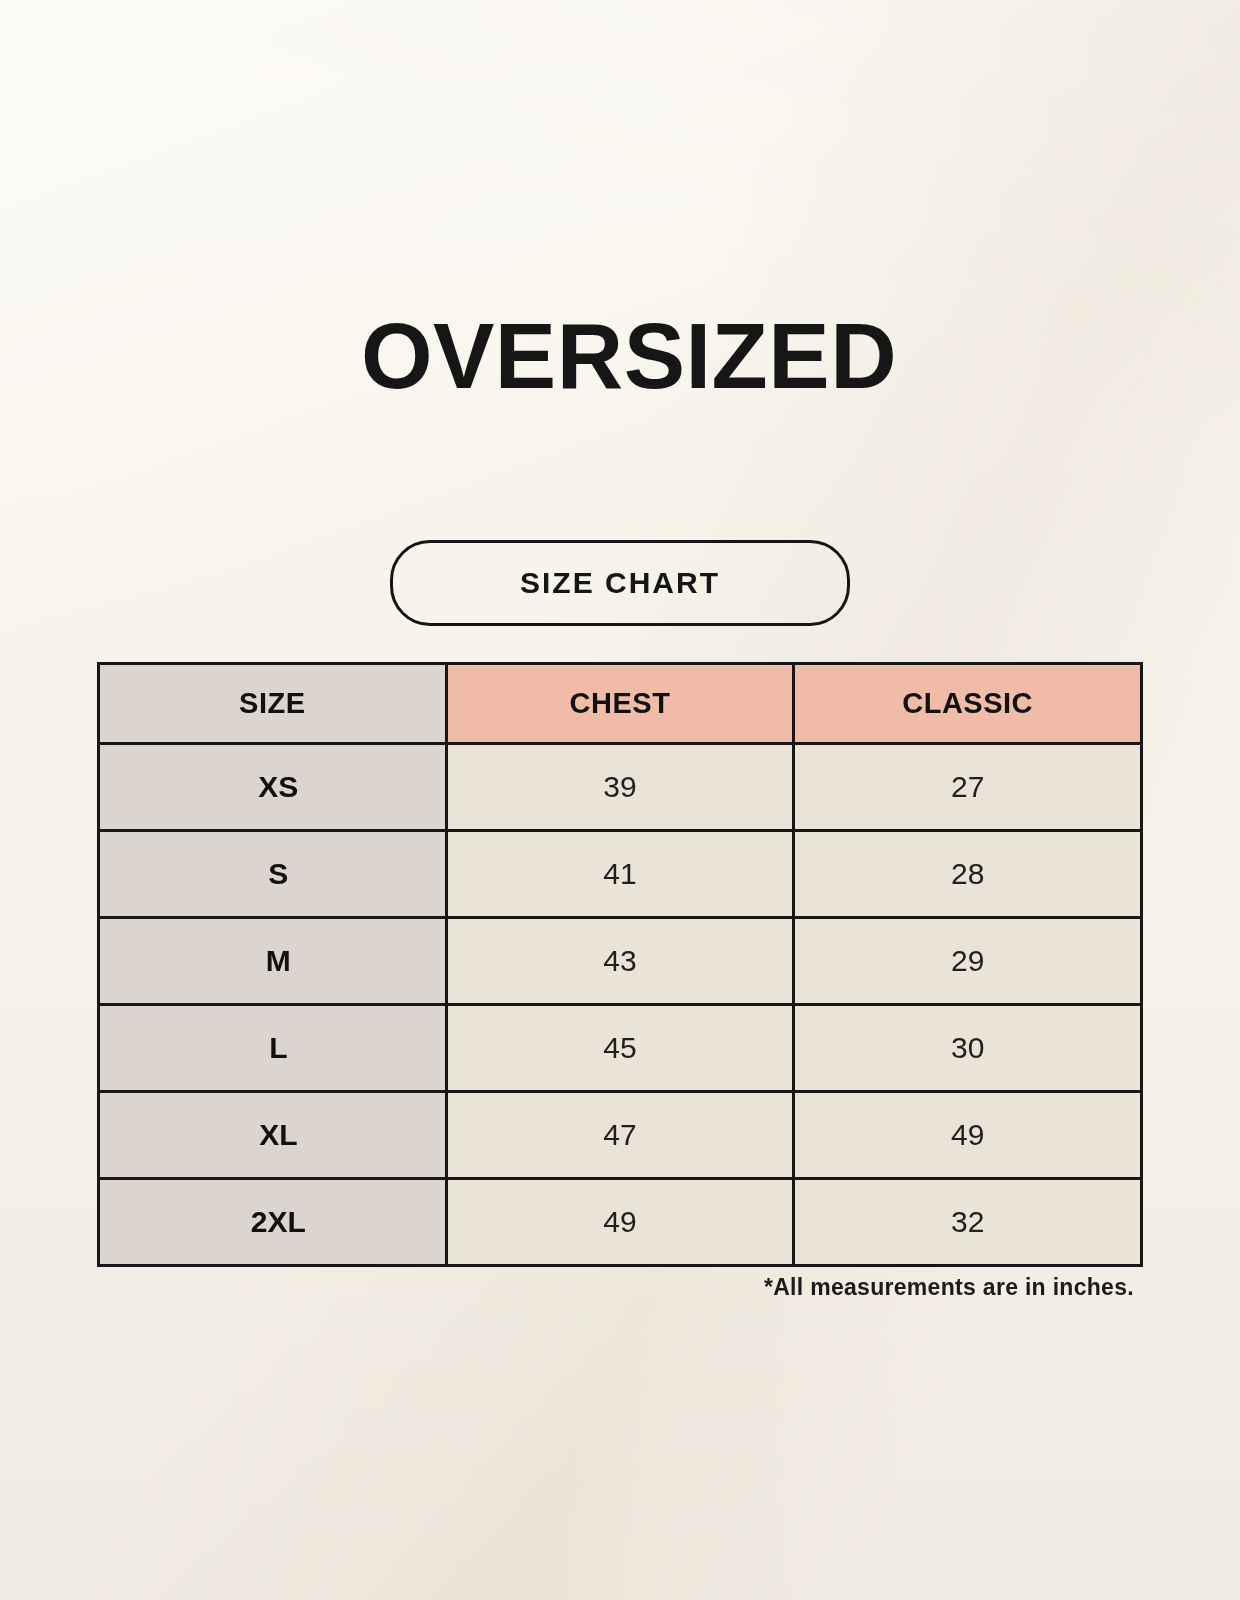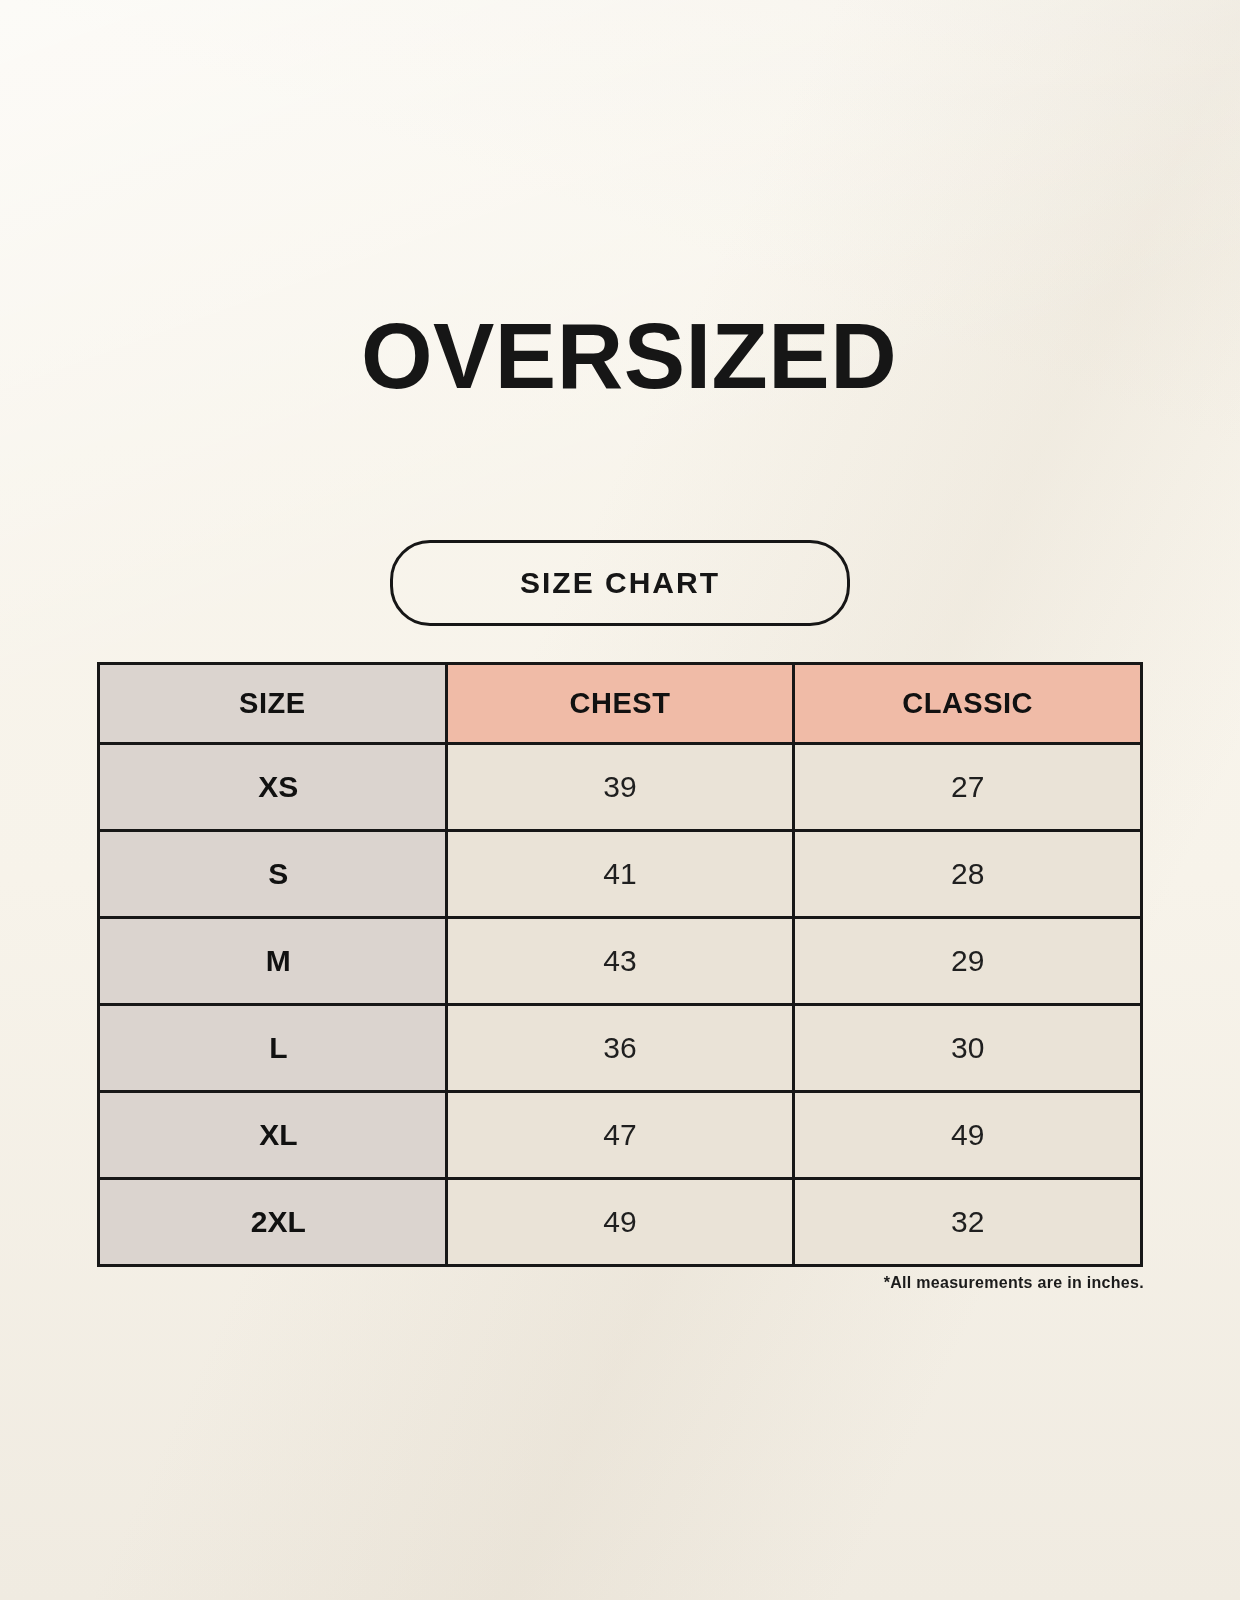--- a/index.html
+++ b/index.html
@@ -84,22 +84,22 @@
     font-size: 30px;
     color: #1f1f1f;
   }
   .c-size  { background: #dbd4cf; }
   th.c-accent { background: #f0bba7; }
   td.c-size { font-weight: 700; color: #111111; padding-left: 12px; }
   td.c-val  { background: #eae3d7; font-weight: 400; margin-left: 20px; }
   .footnote {
     position: absolute;
     top: 1274px;
-    right: 96px;
-    font-size: 16px;
+    right: 106px;
+    font-size: 23px;
     font-weight: 700;
     letter-spacing: 0.3px;
     color: #1b1b1b;
   }
 </style>
 </head>
 <body>
 
 <div class="page">
 
@@ -128,21 +128,21 @@
         <td class="c-val">41</td>
         <td class="c-val">28</td>
       </tr>
       <tr>
         <td class="c-size">M</td>
         <td class="c-val">43</td>
         <td class="c-val">29</td>
       </tr>
       <tr>
         <td class="c-size">L</td>
-        <td class="c-val">36</td>
+        <td class="c-val">45</td>
         <td class="c-val">30</td>
       </tr>
       <tr>
         <td class="c-size">XL</td>
         <td class="c-val">47</td>
         <td class="c-val">49</td>
       </tr>
       <tr>
         <td class="c-size">2XL</td>
         <td class="c-val">49</td>

